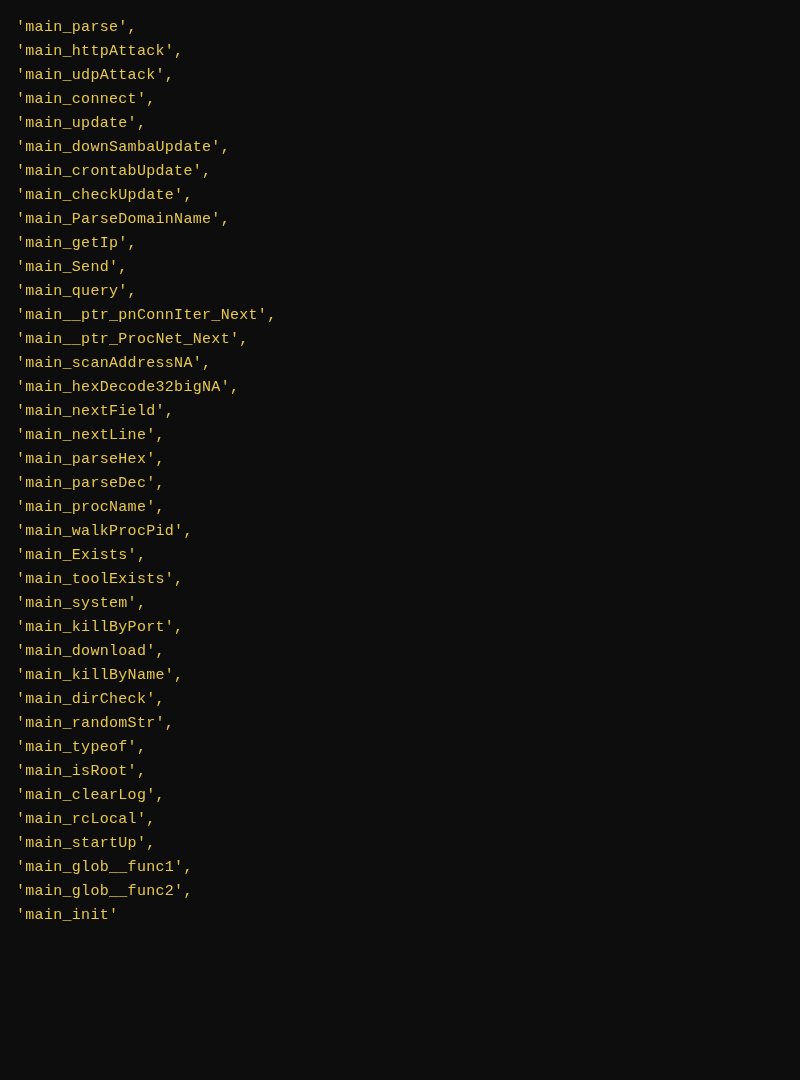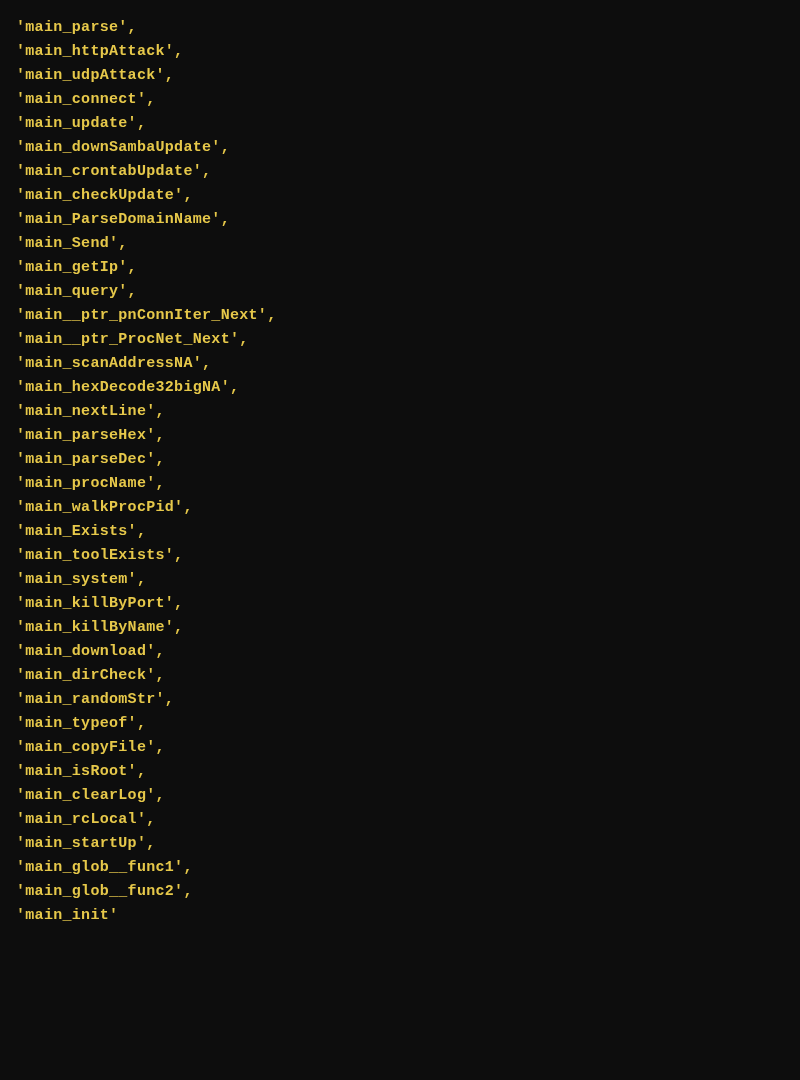--- a/index.html
+++ b/index.html
@@ -19,58 +19,57 @@
       min-height: 1080px;
     }
 
     .code-list {
       list-style: none;
     }
 
     .code-list li {
       white-space: pre;
       letter-spacing: 0.02em;
-      font-weight: bold;
     }
   </style>
 </head>
 <body>
 
 <ul class="code-list">
 <li>'main_parse',</li>
     <li>'main_httpAttack',</li>
     <li>'main_udpAttack',</li>
     <li>'main_connect',</li>
     <li>'main_update',</li>
     <li>'main_downSambaUpdate',</li>
     <li>'main_crontabUpdate',</li>
     <li>'main_checkUpdate',</li>
     <li>'main_ParseDomainName',</li>
+    <li>'main_getIp',</li>
     <li>'main_Send',</li>
-    <li>'main_getIp',</li>
     <li>'main_query',</li>
     <li>'main__ptr_pnConnIter_Next',</li>
     <li>'main__ptr_ProcNet_Next',</li>
     <li>'main_scanAddressNA',</li>
     <li>'main_hexDecode32bigNA',</li>
+    <li>'main_nextField',</li>
     <li>'main_nextLine',</li>
     <li>'main_parseHex',</li>
     <li>'main_parseDec',</li>
     <li>'main_procName',</li>
     <li>'main_walkProcPid',</li>
     <li>'main_Exists',</li>
     <li>'main_toolExists',</li>
     <li>'main_system',</li>
     <li>'main_killByPort',</li>
+    <li>'main_download',</li>
     <li>'main_killByName',</li>
-    <li>'main_download',</li>
     <li>'main_dirCheck',</li>
     <li>'main_randomStr',</li>
     <li>'main_typeof',</li>
-    <li>'main_copyFile',</li>
     <li>'main_isRoot',</li>
     <li>'main_clearLog',</li>
     <li>'main_rcLocal',</li>
     <li>'main_startUp',</li>
     <li>'main_glob__func1',</li>
     <li>'main_glob__func2',</li>
     <li>'main_init'</li>
   </ul>
 
 </body></html>

